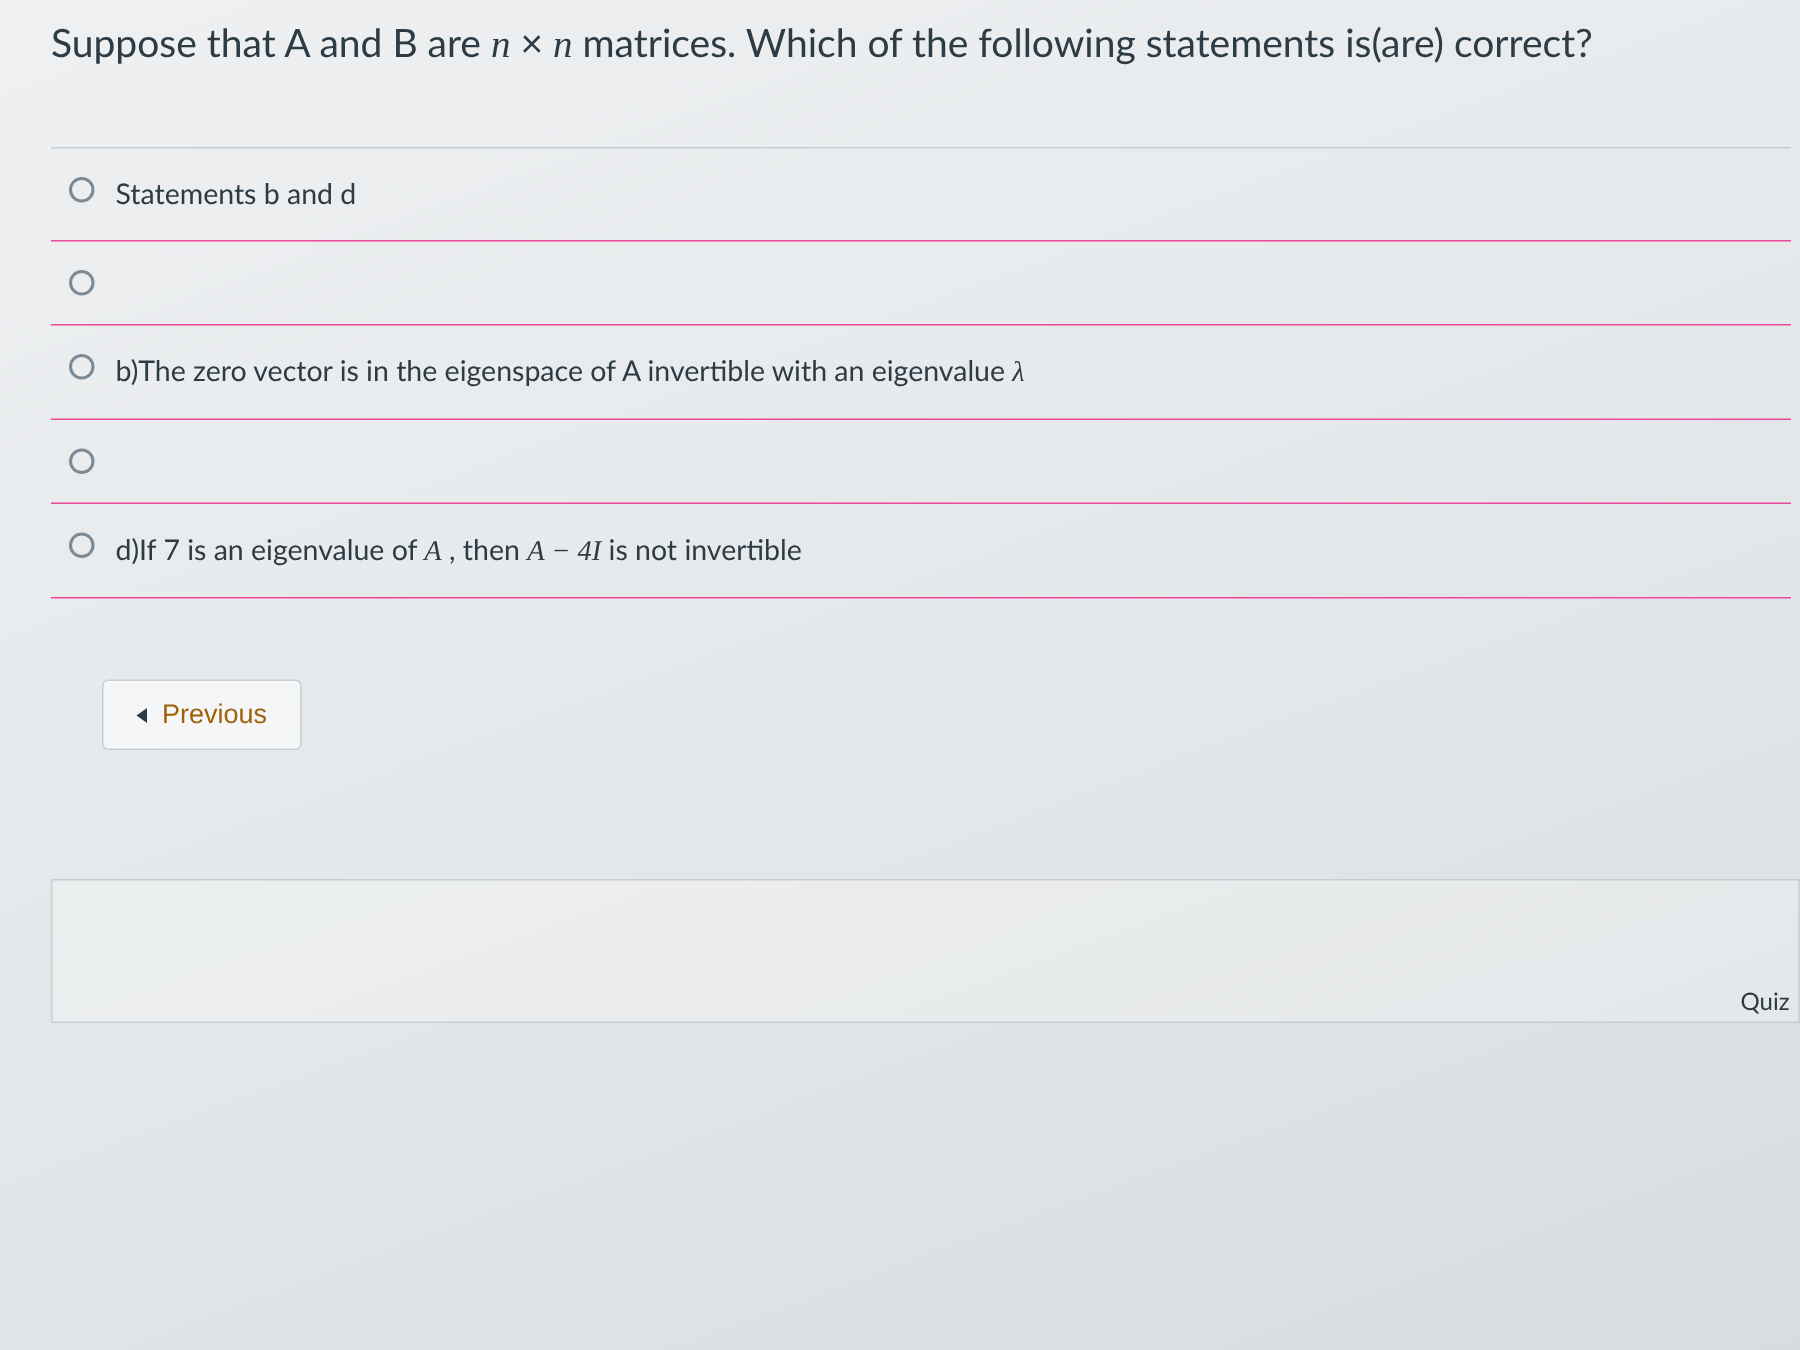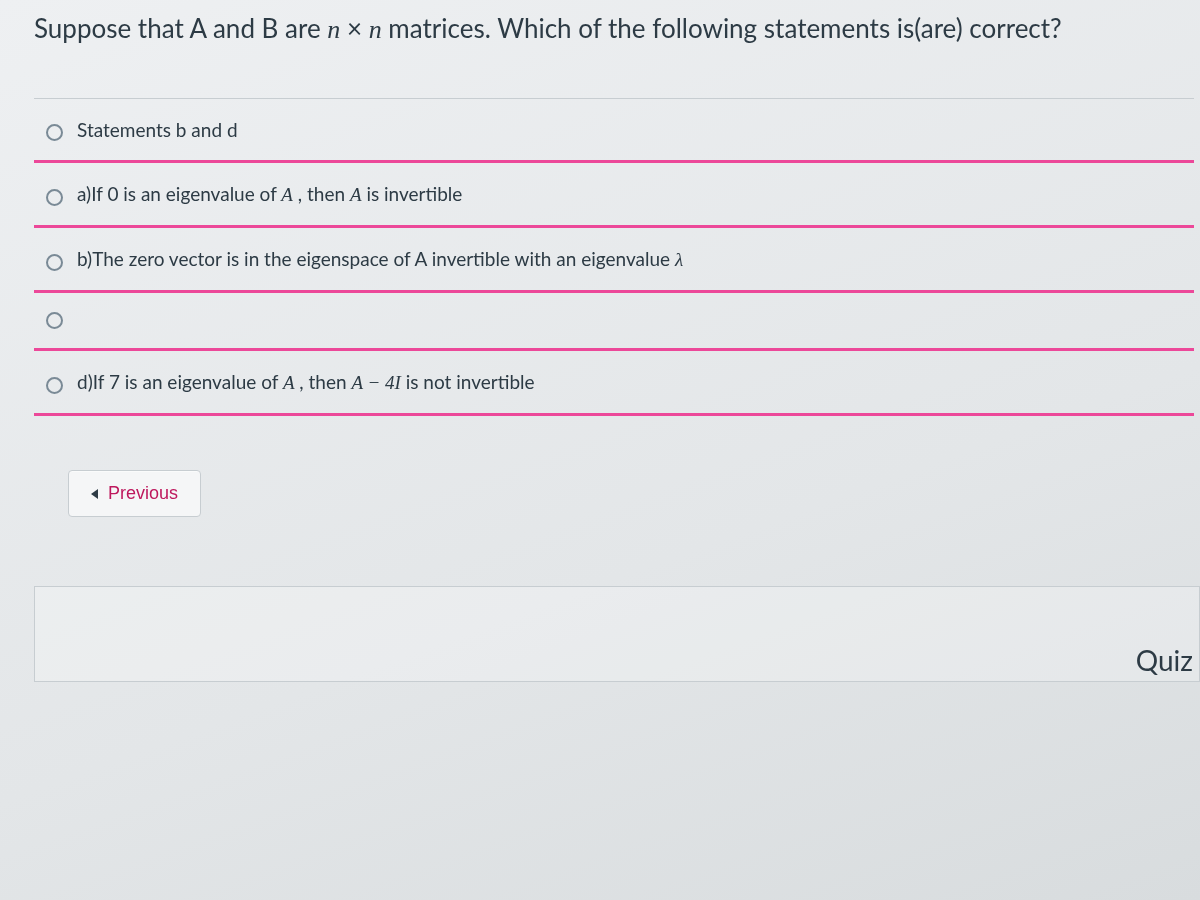--- a/index.html
+++ b/index.html
@@ -28,22 +28,22 @@
     line-height: 1.4;
     margin-bottom: 50px;
     padding-right: 4px;
   }
   .math-i { font-style: italic; font-family: "Times New Roman", serif; }
   .answers {
     border-top: 1px solid #c7cdd1;
   }
   .answer-row {
     display: flex;
-    align-items: flex-end;
-    border-bottom: 3px solid #ec4899;
+    align-items: flex-start;
+    border-bottom: 1px solid #ec4899;
     padding: 19px 12px;
     font-size: 19px;
     color: #2d3b45;
   }
   .answer-row input[type="radio"] {
     appearance: none;
     width: 17px;
     height: 17px;
     border: 2px solid #7a8a96;
     border-radius: 50%;
@@ -58,21 +58,21 @@
     margin: 54px 34px 0 34px;
   }
   .prev-btn {
     display: inline-flex;
     align-items: center;
     background: #f5f6f7;
     border: 1px solid #c7cdd1;
     border-radius: 4px;
     padding: 12px 22px;
     font-size: 18px;
-    color: #be185d;
+    color: #a16207;
     cursor: pointer;
     box-shadow: 0 1px 0 rgba(255,255,255,0.5) inset;
   }
   .prev-btn .tri {
     width: 0; height: 0;
     border-top: 5px solid transparent;
     border-bottom: 5px solid transparent;
     border-right: 7px solid #2d3b45;
     margin-right: 10px;
   }
@@ -83,21 +83,21 @@
     bottom: 10px;
     height: 96px;
     border: 1px solid #c7cdd1;
     background: rgba(255,255,255,0.25);
     display: flex;
     justify-content: flex-end;
     align-items: flex-end;
     padding: 8px 6px 4px 0;
   }
   .quiz-label {
-    font-size: 28px;
+    font-size: 16px;
     color: #2d3b45;
   }
 </style>
 </head>
 <body>
 
 <div class="page">
 
   <div class="question-block">
 
@@ -111,23 +111,20 @@
 
     <div class="answers">
 
       <div class="answer-row">
         <input type="radio" name="q" style="">
         <label>Statements b and d</label>
       </div>
 
       <div class="answer-row">
         <input type="radio" name="q" style="">
-        <label>
-          <span>a)If 0 is an eigenvalue of </span><span class="math-i">A</span><span> , then </span><span class="math-i">A</span><span>  is invertible</span>
-        </label>
       </div>
 
       <div class="answer-row">
         <input type="radio" name="q" style="">
         <label>
           <span>b)The zero vector is in the eigenspace of A invertible with an eigenvalue </span><span class="math-i">λ</span>
         </label>
       </div>
 
 

